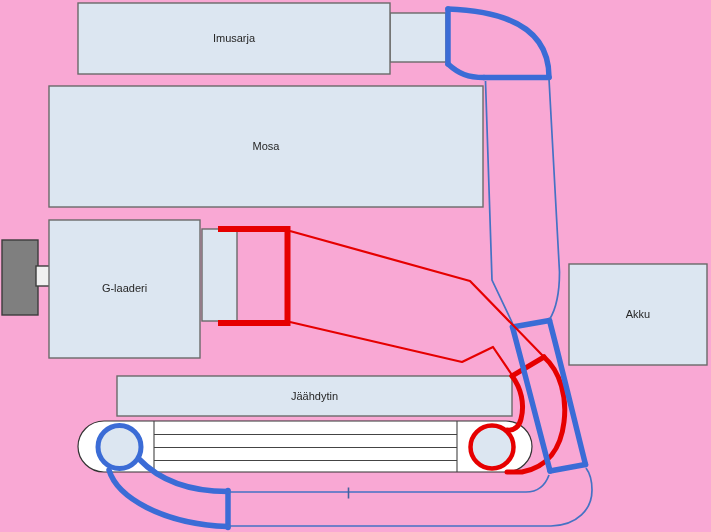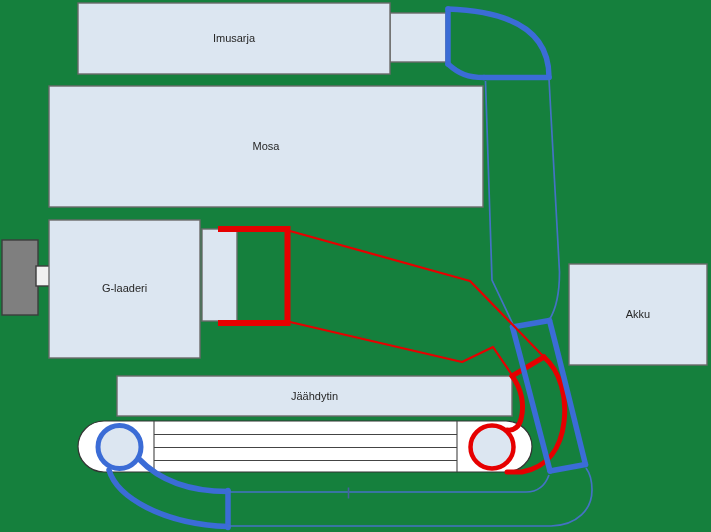--- a/index.html
+++ b/index.html
@@ -1,16 +1,16 @@
 <!DOCTYPE html>
 <html><head>
 <meta charset="utf-8">
 <style>
   html,body{margin:0;padding:0;background:#ffffff;}
-  .stage{position:relative;width:711px;height:532px;background:#15803d;overflow:hidden;}
+  .stage{position:relative;width:711px;height:532px;background:#f9a8d4;overflow:hidden;}
   svg{display:block;}
   .box{fill:#dce6f1;stroke:#6a6a6a;stroke-width:1.4;}
   .box-dark{fill:#7f7f7f;stroke:#3c3c3c;stroke-width:1.4;}
   .box-conn{fill:#f0f0f0;stroke:#3c3c3c;stroke-width:1.4;}
   .ic-outline{fill:#ffffff;stroke:#333333;stroke-width:1.2;}
   .ic-line{stroke:#444444;stroke-width:1.1;fill:none;}
   .red-thick{stroke:#e60000;stroke-width:5;fill:none;stroke-linecap:round;}
   .red-rect{stroke:#e60000;stroke-width:6;fill:none;stroke-linecap:butt;stroke-linejoin:miter;}
   .red-thin{stroke:#e60000;stroke-width:2.2;fill:none;stroke-linejoin:round;}
   .blue-thick{stroke:#3b6cd6;stroke-width:5.5;fill:none;stroke-linecap:round;}

